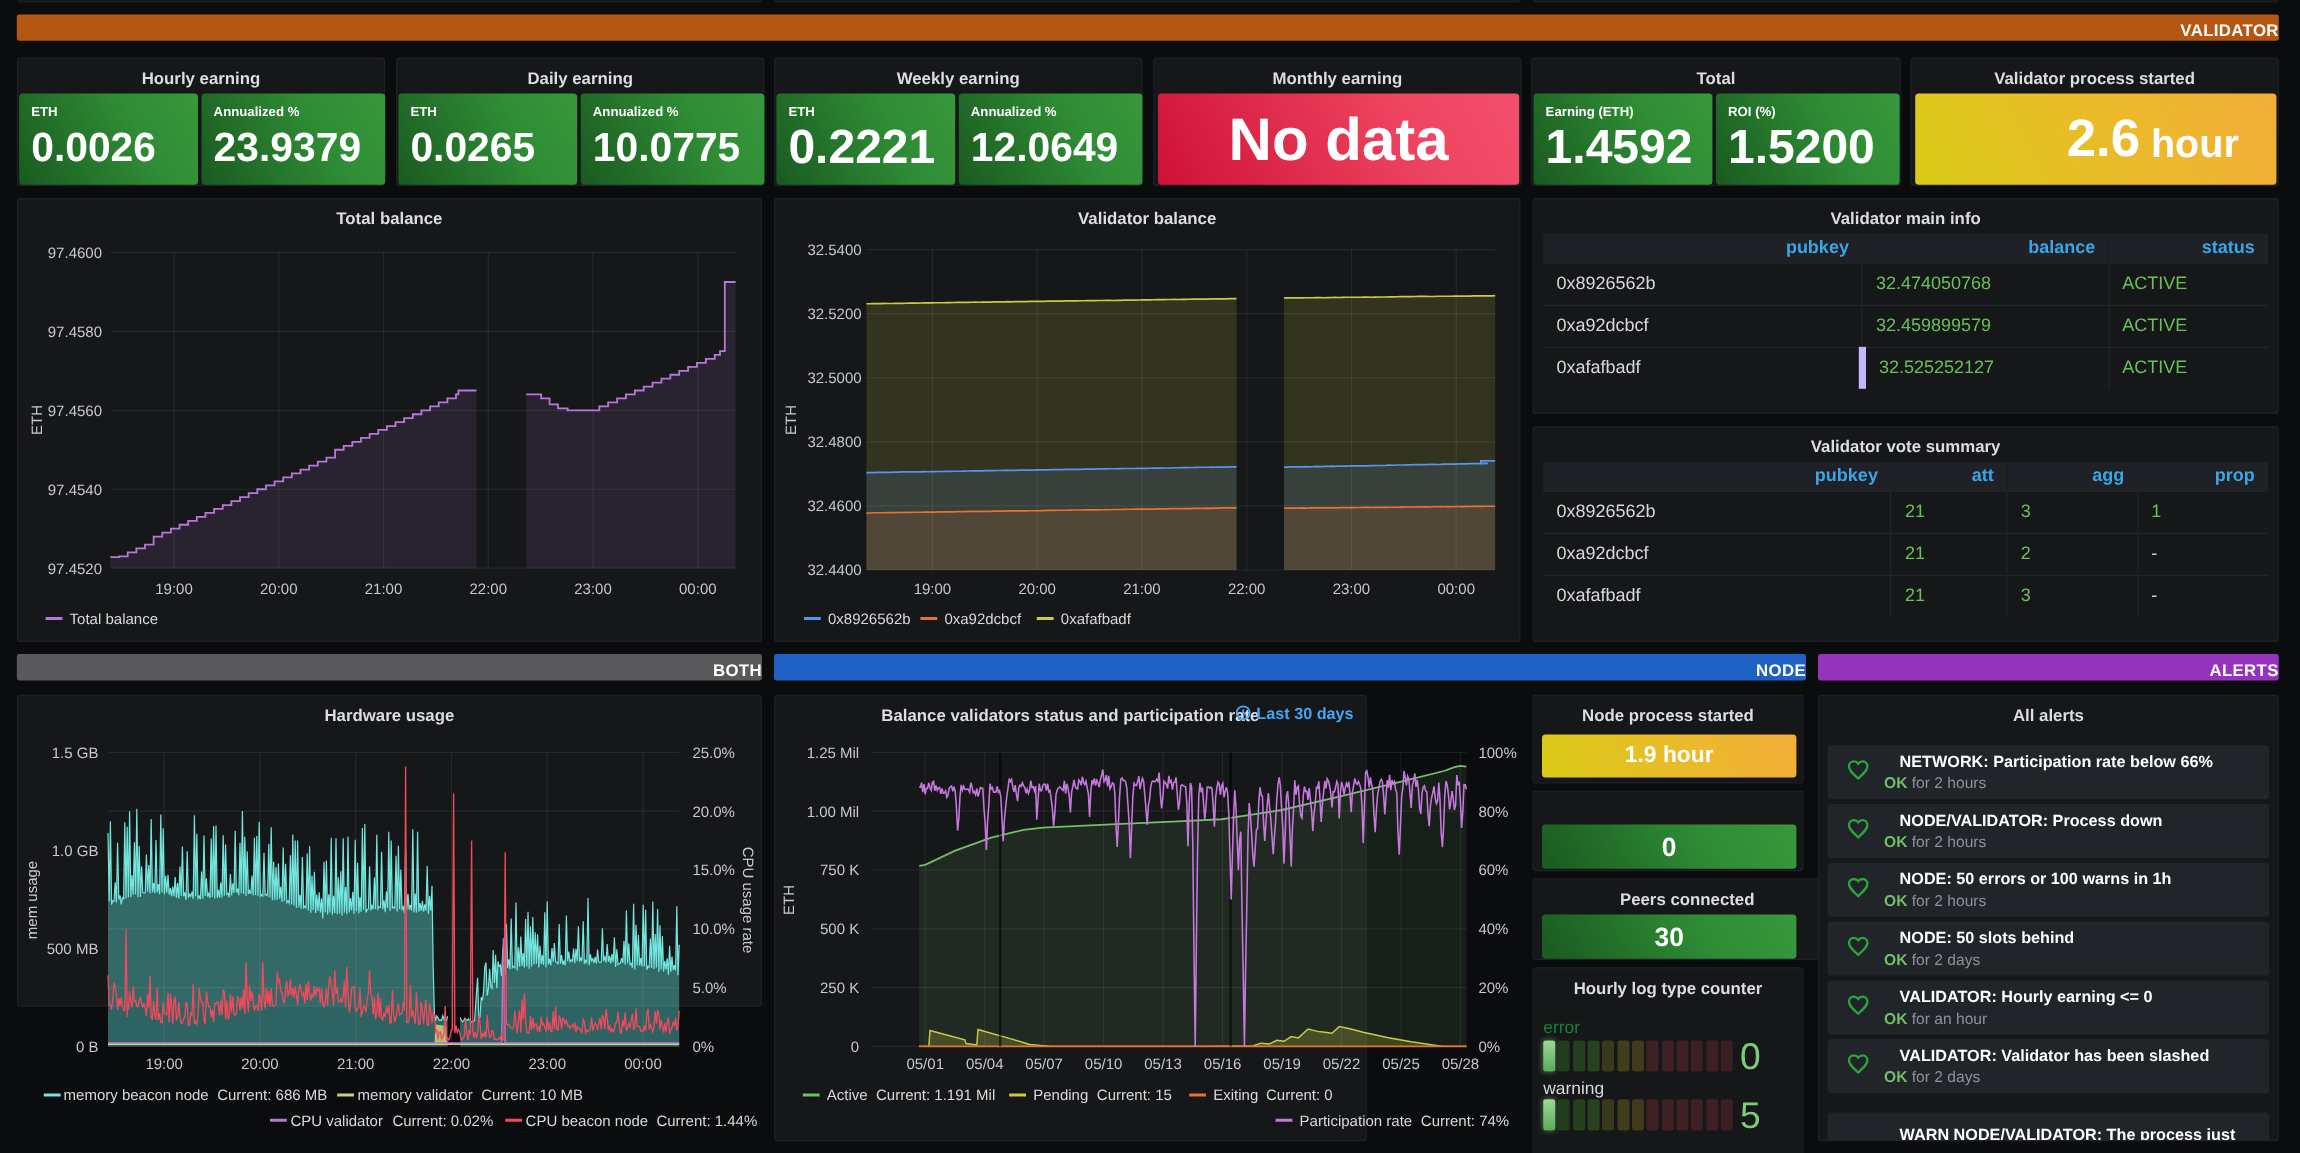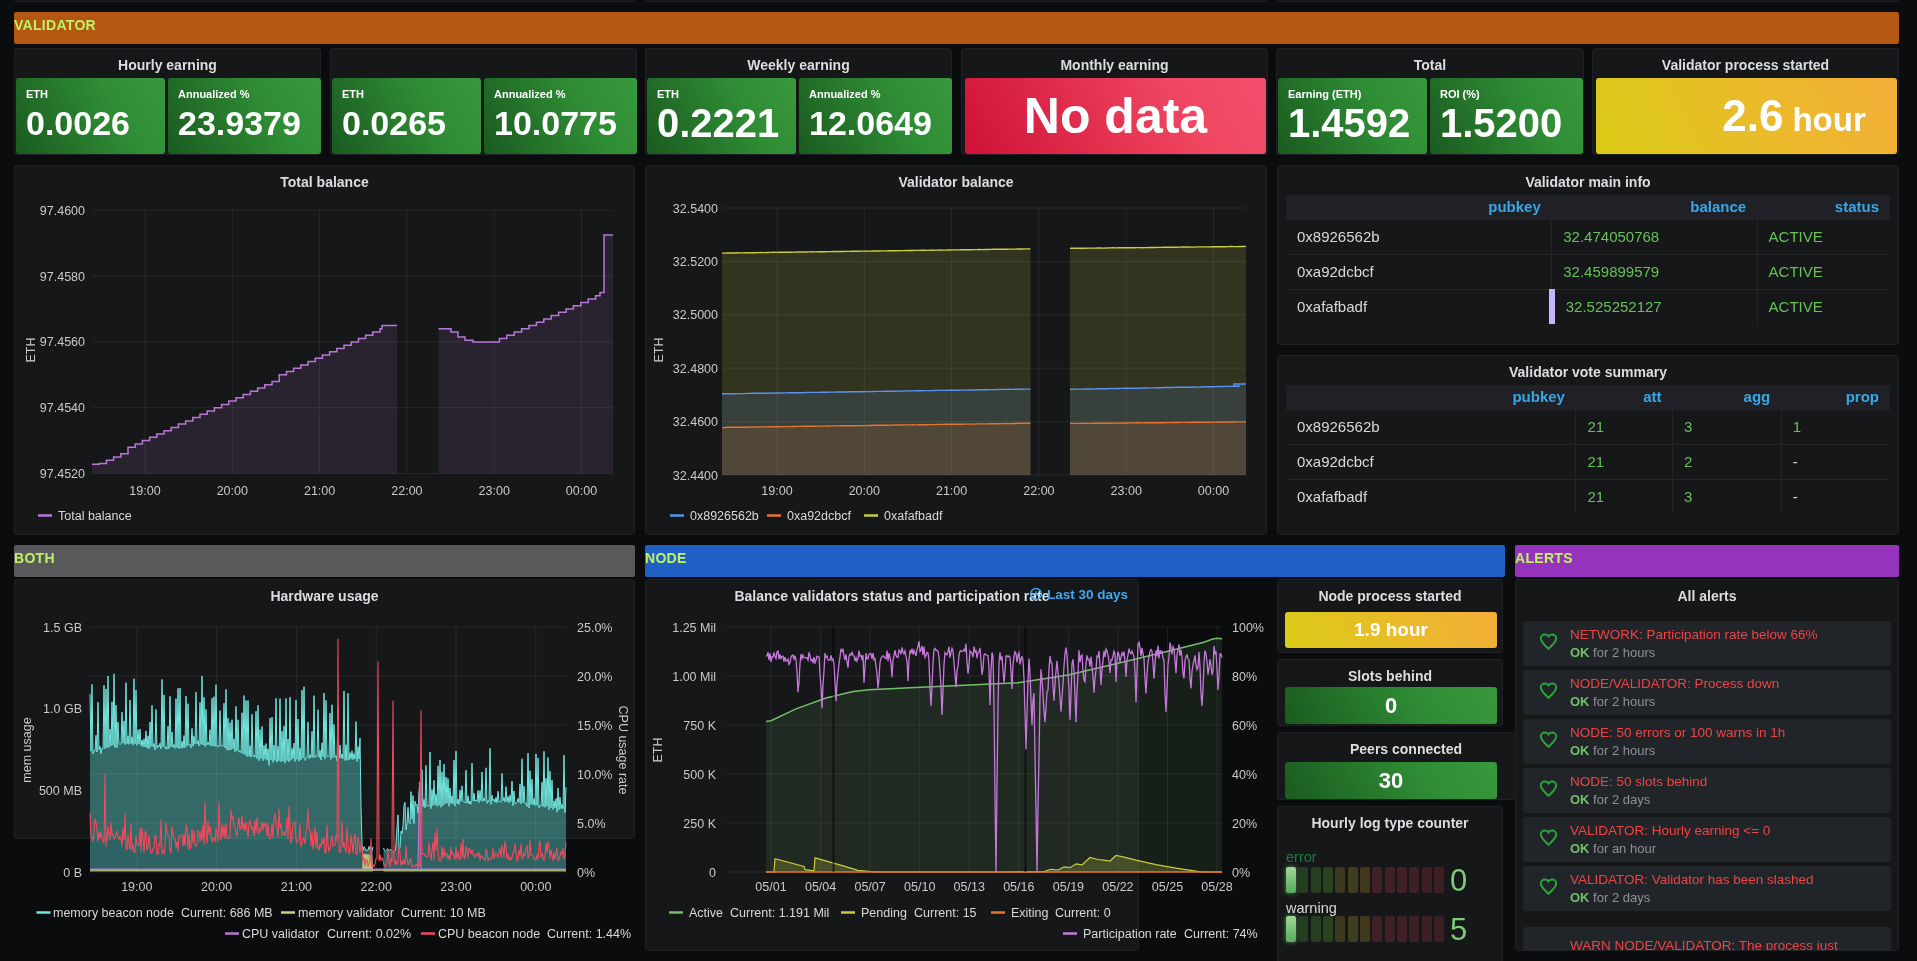--- a/index.html
+++ b/index.html
@@ -1,31 +1,31 @@
 <!DOCTYPE html>
 <html><head><meta charset="utf-8"><style>
 *{margin:0;padding:0;box-sizing:border-box}
 html,body{width:1917px;height:961px;background:#0b0c0e;font-family:"Liberation Sans",sans-serif;overflow:hidden;position:relative}
 .abs{position:absolute}
 .panel{position:absolute;background:#161719;border:1px solid #1f2126;border-radius:3px}
 .ptitle{position:absolute;top:0;left:0;right:0;height:33px;line-height:33px;text-align:center;color:#dcdde0;font-size:14px;font-weight:700;white-space:nowrap}
-.rowbar{position:absolute;height:32px;border-radius:2px;text-align:left;line-height:26px;font-size:14px;font-weight:700;color:#bef264;letter-spacing:.3px}
+.rowbar{position:absolute;height:22px;border-radius:2px;text-align:right;line-height:26px;font-size:14px;font-weight:700;color:#ffffff;letter-spacing:.3px}
 .sbox{position:absolute;border-radius:3px;overflow:hidden}
 .slabel{position:absolute;top:10px;left:10px;font-size:11px;font-weight:700;color:#fff}
 .sval{position:absolute;left:10px;right:4px;top:14px;bottom:0;display:flex;align-items:center;justify-content:flex-start;color:#fff;font-weight:700;font-size:38px}
 .sval2{position:absolute;left:0;right:0;top:0;bottom:0;display:flex;align-items:center;justify-content:center;color:#fff;font-weight:700}
 .g-green{background:linear-gradient(62deg,#1a5a20 0%,#2f8d35 65%,#38983c 100%)}
 .g-red{background:linear-gradient(62deg,#cf1136 0%,#ef4560 70%,#f34f6d 100%)}
 .g-yellow{background:linear-gradient(62deg,#d9cb16 0%,#ecb92c 60%,#f2ae3a 100%)}
 table.gtab{border-collapse:collapse;width:100%;table-layout:fixed}
 table.gtab th{background:#1f2126;color:#38a7e8;font-size:15px;font-weight:700;text-align:right;padding:0 11px;height:24px}
 table.gtab td{color:#d8d9da;font-size:15px;padding:0 11px;border-top:1px solid #222428;height:35px}
 table.gtab td.green{color:#67c158}
 .alert-item{position:absolute;left:7px;width:368px;height:45px;background:#212428;border-radius:3px}
-.alert-title{position:absolute;left:47px;top:6px;font-size:13.5px;font-weight:400;color:#ef4444;white-space:nowrap}
+.alert-title{position:absolute;left:60px;top:6px;font-size:13.5px;font-weight:700;color:#ffffff;white-space:nowrap}
 .alert-sub{position:absolute;left:47px;top:24px;font-size:13px;color:#8e9196;white-space:nowrap}
 .alert-sub b{color:#73BF69}
 .nbar{position:absolute;left:7px;width:212px;border-radius:3px;color:#fff;font-weight:700;display:flex;align-items:center;justify-content:center}
 .seg{position:absolute;width:10px;height:26px;border-radius:2px}
 </style></head><body>
 <div class="abs" style="left:14px;top:-4px;width:621px;height:6px;background:#161719;border:1px solid #1f2126;border-radius:3px"></div>
 <div class="abs" style="left:645px;top:-4px;width:622px;height:6px;background:#161719;border:1px solid #1f2126;border-radius:3px"></div>
 <div class="abs" style="left:1277px;top:-4px;width:622px;height:6px;background:#161719;border:1px solid #1f2126;border-radius:3px"></div>
 <div class="rowbar" style="left:14px;top:12px;width:1885px;background:#b45712">VALIDATOR</div>
 <div class="panel" style="left:14px;top:48px;width:307px;height:107px">
@@ -33,20 +33,21 @@
     <div class="sbox g-green" style="left:1px;top:29px;width:149px;height:76px">
       <div class="slabel">ETH</div>
       <div class="sval" style="font-size:34px">0.0026</div>
     </div>
     <div class="sbox g-green" style="left:153px;top:29px;width:153px;height:76px">
       <div class="slabel">Annualized %</div>
       <div class="sval" style="font-size:34px">23.9379</div>
     </div>
   </div>
 <div class="panel" style="left:330px;top:48px;width:307px;height:107px">
+    <div class="ptitle">Daily earning</div>
     <div class="sbox g-green" style="left:1px;top:29px;width:149px;height:76px">
       <div class="slabel">ETH</div>
       <div class="sval" style="font-size:34px">0.0265</div>
     </div>
     <div class="sbox g-green" style="left:153px;top:29px;width:153px;height:76px">
       <div class="slabel">Annualized %</div>
       <div class="sval" style="font-size:34px">10.0775</div>
     </div>
   </div>
 <div class="panel" style="left:645px;top:48px;width:307px;height:107px">
@@ -349,21 +350,20 @@
       <text x="409" y="337.0" fill="#d8d9da" font-size="12.5">Current: 0</text>
       <line x1="417" y1="353.5" x2="431" y2="353.5" stroke="#C678DD" stroke-width="2.5"></line>
       <text x="437" y="358.0" fill="#d8d9da" font-size="12.5">Participation rate</text>
       <text x="538" y="358.0" fill="#d8d9da" font-size="12.5">Current: 74%</text>
     </svg></div>
 <div class="panel" style="left:1277px;top:579px;width:226px;height:74px">
     <div class="ptitle">Node process started</div>
     <div class="nbar g-yellow" style="top:32px;height:36px;font-size:19px">1.9 hour</div>
   </div>
 <div class="panel" style="left:1277px;top:659px;width:226px;height:67px">
-    <div class="ptitle">Slots behind</div>
     <div class="nbar g-green" style="top:27px;height:37px;font-size:22px">0</div>
   </div>
 <div class="panel" style="left:1277px;top:732px;width:258px;height:68px">
     <div class="ptitle">Peers connected</div>
     <div class="nbar g-green" style="top:29px;height:37px;font-size:22px">30</div>
   </div>
 <div class="panel" style="left:1277px;top:806px;width:226px;height:181px">
     <div class="ptitle">Hourly log type counter</div>
     <div class="abs" style="left:8px;top:42px;font-size:14.5px;color:#15803d">error</div>
     <div class="seg" style="left:8px;top:60px;background:linear-gradient(180deg,#9ed996,#58ab5a);box-shadow:0 0 4px 1px rgba(140,215,135,0.38)"></div>

